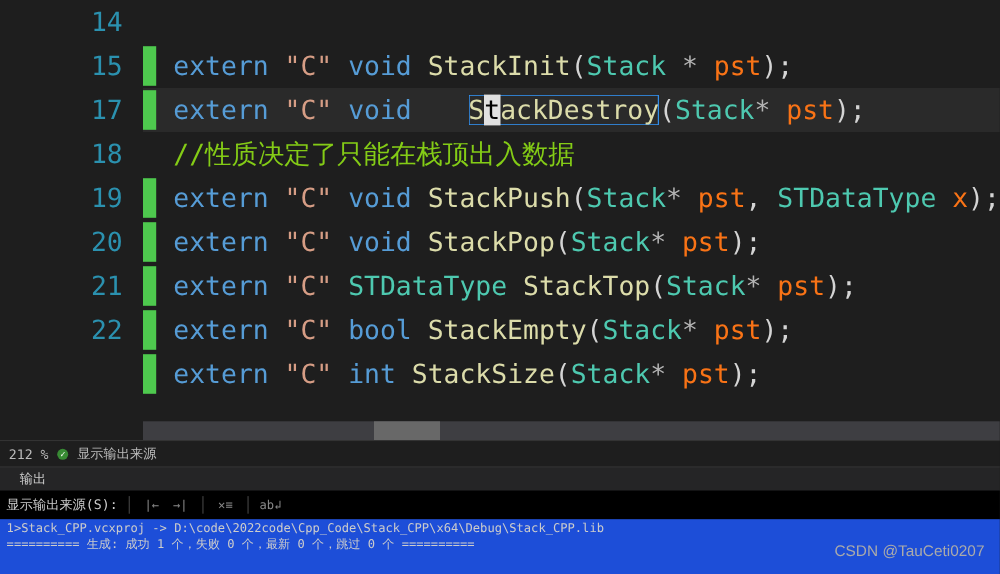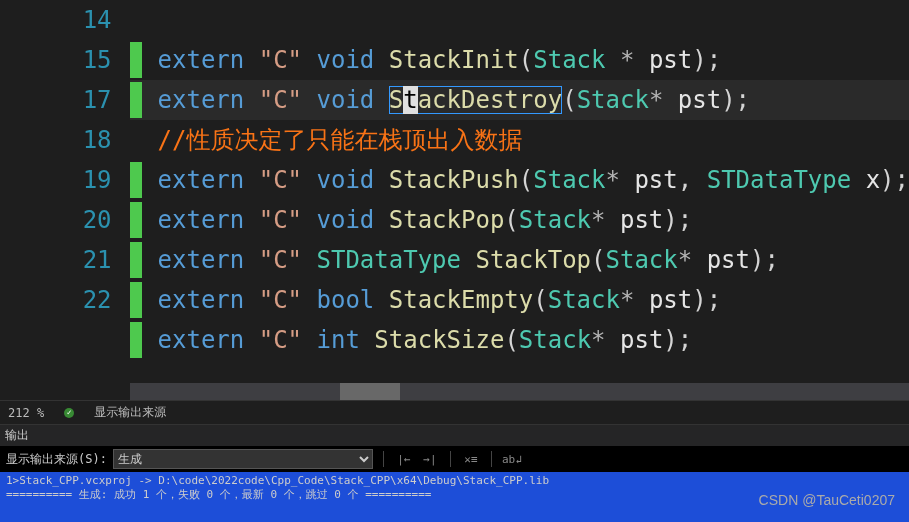--- a/index.html
+++ b/index.html
@@ -10,32 +10,32 @@
 .code { flex: 1; position: relative; }
 .line { height: 40px; line-height: 40px; white-space: pre; position: relative; padding-left: 28px; }
 .marker { position: absolute; left: 0; top: 2px; width: 12px; height: 36px; background: #4ec94e; }
 .kw-ext { color: #569cd6; }
 .kw-void { color: #569cd6; }
 .kw-bool { color: #569cd6; }
 .kw-int { color: #569cd6; }
 .str { color: #d69d85; }
 .type { color: #4ec9b0; }
 .func { color: #dcdcaa; }
-.param { color: #e5e5e5; }
-.comment { color: #f97316; }
+.param { color: #f97316; }
+.comment { color: #84cc16; }
 .punc { color: #d4d4d4; }
 .op { color: #b4b4b4; }
-.sel { box-shadow: inset 0 0 0 1px #3399ff; }
+.sel { box-shadow: inset 0 0 0 1px #3399ff; margin-left: 37px; }
 .hl-line { background: #2a2a2a; }
 .cursor { background: #e0e0e0; color: #000; }
 .hscroll { position: absolute; bottom: 0; left: 0; right: 0; height: 17px; background: #3e3e42; }
 .hscroll-thumb { position: absolute; left: 210px; width: 60px; height: 100%; background: #686868; }
-.statusbar { height: 24px; background: #1e1e1e; color: #bbb; font-size: 12px; display: flex; align-items: center; border-top: 1px solid #333; padding: 0 8px; gap: 20px; }
+.statusbar { height: 24px; background: #1e1e1e; color: #bbb; font-size: 12px; display: flex; align-items: center; border-top: 1px solid #333; padding: 0 8px; gap: 8px; }
 .check-icon { width: 10px; height: 10px; border-radius: 50%; background: #388a34; display: inline-flex; align-items: center; justify-content: center; color: #fff; font-size: 8px; }
-.output-header { height: 22px; background: #252526; color: #ccc; font-size: 12px; display: flex; align-items: center; padding: 0 5px; border-top: 1px solid #333; }
+.output-header { height: 22px; background: #252526; color: #ccc; font-size: 12px; display: flex; align-items: center; padding: 0 18px; border-top: 1px solid #333; }
 .output-controls { height: 26px; background: #000000; color: #ccc; font-size: 12px; display: flex; align-items: center; padding: 0 6px; gap: 6px; }
 .output-controls select { background: #333; color: #ccc; border: 1px solid #555; font-size: 12px; height: 20px; width: 260px; }
 .out-btn { width: 20px; height: 18px; display: inline-flex; align-items: center; justify-content: center; color: #888; font-size: 11px; cursor: pointer; }
 .sep { width: 1px; height: 16px; background: #444; margin: 0 4px; }
 .output-body { background: #1d4ed8; font-size: 11px; padding: 2px 6px; color: #ccc; line-height: 14px; height: 50px; }
 .watermark { position: absolute; right: 14px; bottom: 14px; color: #aaa; font-size: 14px; font-family: sans-serif; pointer-events: none; }
 label { font-size: 12px; color: #ccc; }
 </style>
 </head>
 <body>
@@ -70,23 +70,20 @@
 <div class="statusbar">
   <span>212 %</span>
   <span class="check-icon">✓</span>
   <span>显示输出来源</span>
 </div>
 
 <div class="output-header">输出</div>
 
 <div class="output-controls">
   <label><span>显示输出来源(S):</span></label>
-  <select>
-    <option>生成</option>
-  </select>
   <span class="sep"></span>
   <span class="out-btn">|←</span>
   <span class="out-btn">→|</span>
   <span class="sep"></span>
   <span class="out-btn">✕≡</span>
   <span class="sep"></span>
   <span class="out-btn">ab↲</span>
 </div>
 
 <div class="output-body">

